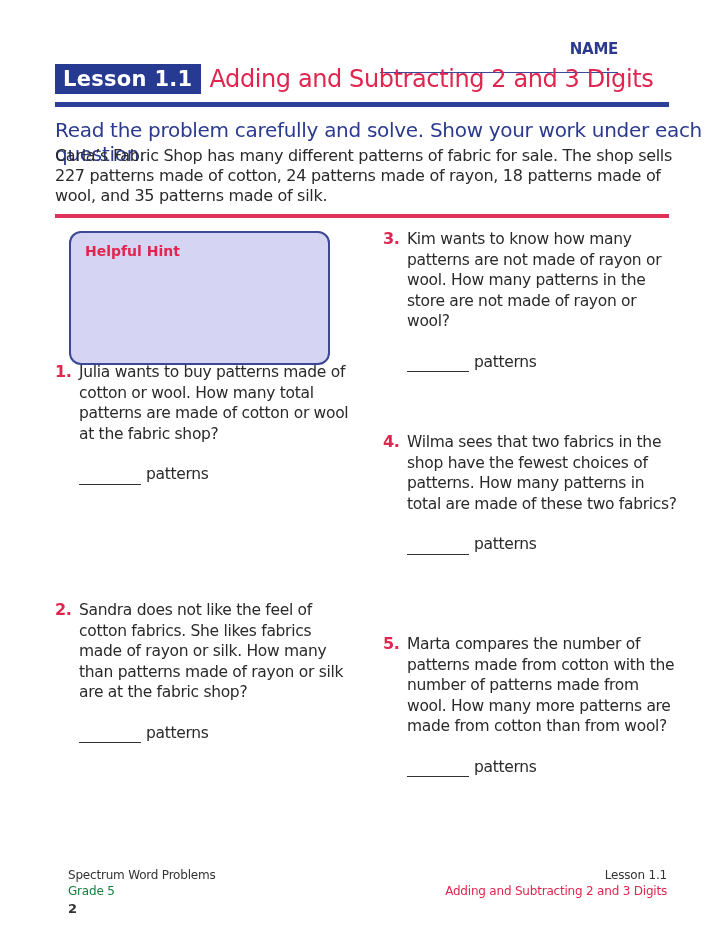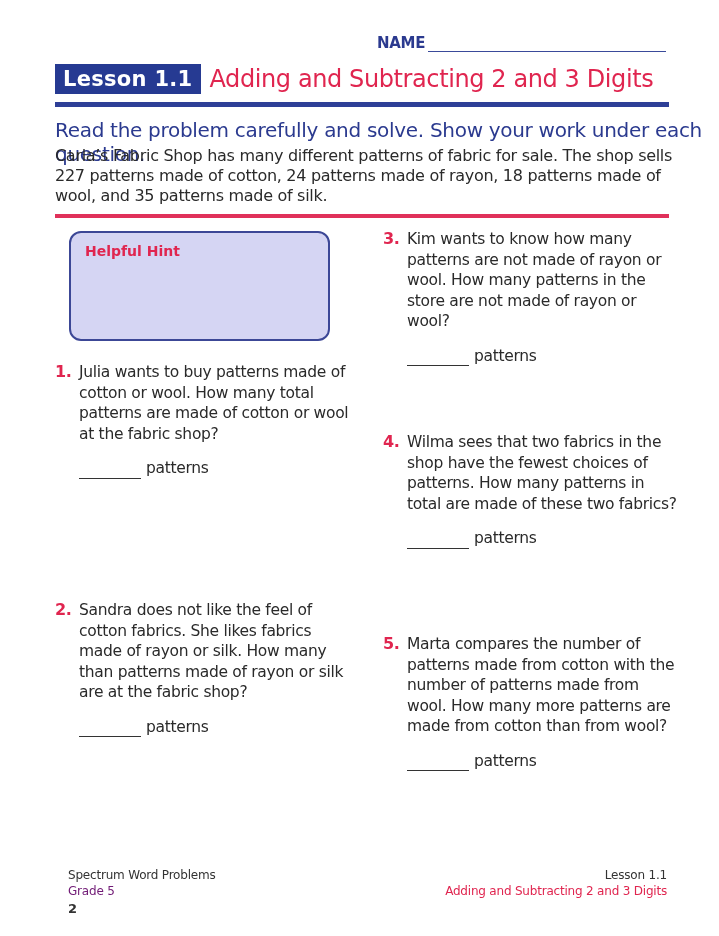--- a/index.html
+++ b/index.html
@@ -1,58 +1,58 @@
 <!DOCTYPE html>
 <html><head>
 <meta charset="utf-8">
 <style>
   html, body { margin: 0; padding: 0; }
   body {
     width: 719px; height: 936px; background: #ffffff; position: relative; overflow: hidden;
     font-family: "DejaVu Sans", sans-serif; color: #2a2a2a;
   }
   .abs { position: absolute; }
-  .name-row { left: 377px; top: 34px; display: flex; align-items: flex-end; }
+  .name-row { left: 377px; top: 40px; display: flex; align-items: flex-end; flex-direction: column; }
   .name-label { font-weight: bold; font-size: 15px; color: #2b3a8f; letter-spacing: -0.3px; }
   .name-line { width: 238px; border-bottom: 1.5px solid #3a4a9a; margin-left: 3px; height: 14px; }
 
   .title-row { left: 55px; top: 64px; display: flex; align-items: center; }
   .lesson-badge {
     background: #263a92; color: #fff; font-weight: bold; font-size: 21px;
     padding: 0 8px; height: 30px; line-height: 30px; letter-spacing: 0.3px;
   }
   .lesson-title { color: #e0254f; font-size: 24px; margin-left: 9px; letter-spacing: -0.4px; }
   .blue-rule { left: 55px; top: 102px; width: 614px; height: 5px; background: #2e3f97; }
 
   .instructions { left: 55px; top: 118px; font-size: 20px; color: #2b3a8f; letter-spacing: -0.3px; }
   .intro { left: 55px; top: 146px; width: 620px; font-size: 16px; line-height: 20px; color: #2a2a2a; letter-spacing: -0.3px; }
   .red-rule { left: 55px; top: 214px; width: 614px; height: 4px; background: #e0315a; }
 
   .hint-box {
-    left: 69px; top: 231px; width: 261px; height: 110px; box-sizing: border-box;
+    left: 69px; top: 231px; width: 261px; height: 134px; box-sizing: border-box;
     background: #d5d5f3; border: 2px solid #3c4796; border-radius: 12px; padding: 10px 14px;
   }
   .hint-title { font-weight: bold; color: #e0254f; font-size: 14px; margin-bottom: 4px; }
   .hint-text { font-size: 13px; line-height: 17.5px; color: #333; letter-spacing: -0.2px; }
 
   .question { font-size: 15.5px; line-height: 20.5px; letter-spacing: -0.3px; }
   .q-num { position: absolute; left: 0; top: 0; color: #e0254f; font-weight: bold; font-size: 16px; }
   .q-text { margin-left: 24px; width: 270px; color: #2a2a2a; }
-  .q-answer { margin-left: 24px; margin-top: 14px; display: flex; align-items: flex-end; color: #2a2a2a; }
+  .q-answer { margin-left: 24px; margin-top: 20px; display: flex; align-items: flex-end; color: #2a2a2a; }
   .blank { display: inline-block; width: 62px; border-bottom: 1.2px solid #333; height: 14px; margin-right: 5px; }
 
   .q1 { left: 55px; top: 362px; }
   .q2 { left: 55px; top: 600px; }
   .q3 { left: 383px; top: 229px; }
   .q4 { left: 383px; top: 432px; }
   .q5 { left: 383px; top: 634px; }
 
   .footer-left { left: 68px; top: 867px; font-size: 12px; line-height: 16px; letter-spacing: -0.2px; }
   .footer-series { color: #333; }
-  .footer-grade { color: #701a75; }
+  .footer-grade { color: #15803d; }
   .footer-page { font-weight: bold; color: #333; font-size: 13px; margin-top: 2px; }
   .footer-right { right: 52px; top: 867px; text-align: right; font-size: 12px; line-height: 16px; letter-spacing: -0.2px; }
   .footer-lesson { color: #333; }
   .footer-topic { color: #e0254f; }
 </style>
 </head>
 <body>
 
 <div class="abs name-row">
   <span class="name-label">NAME</span>

